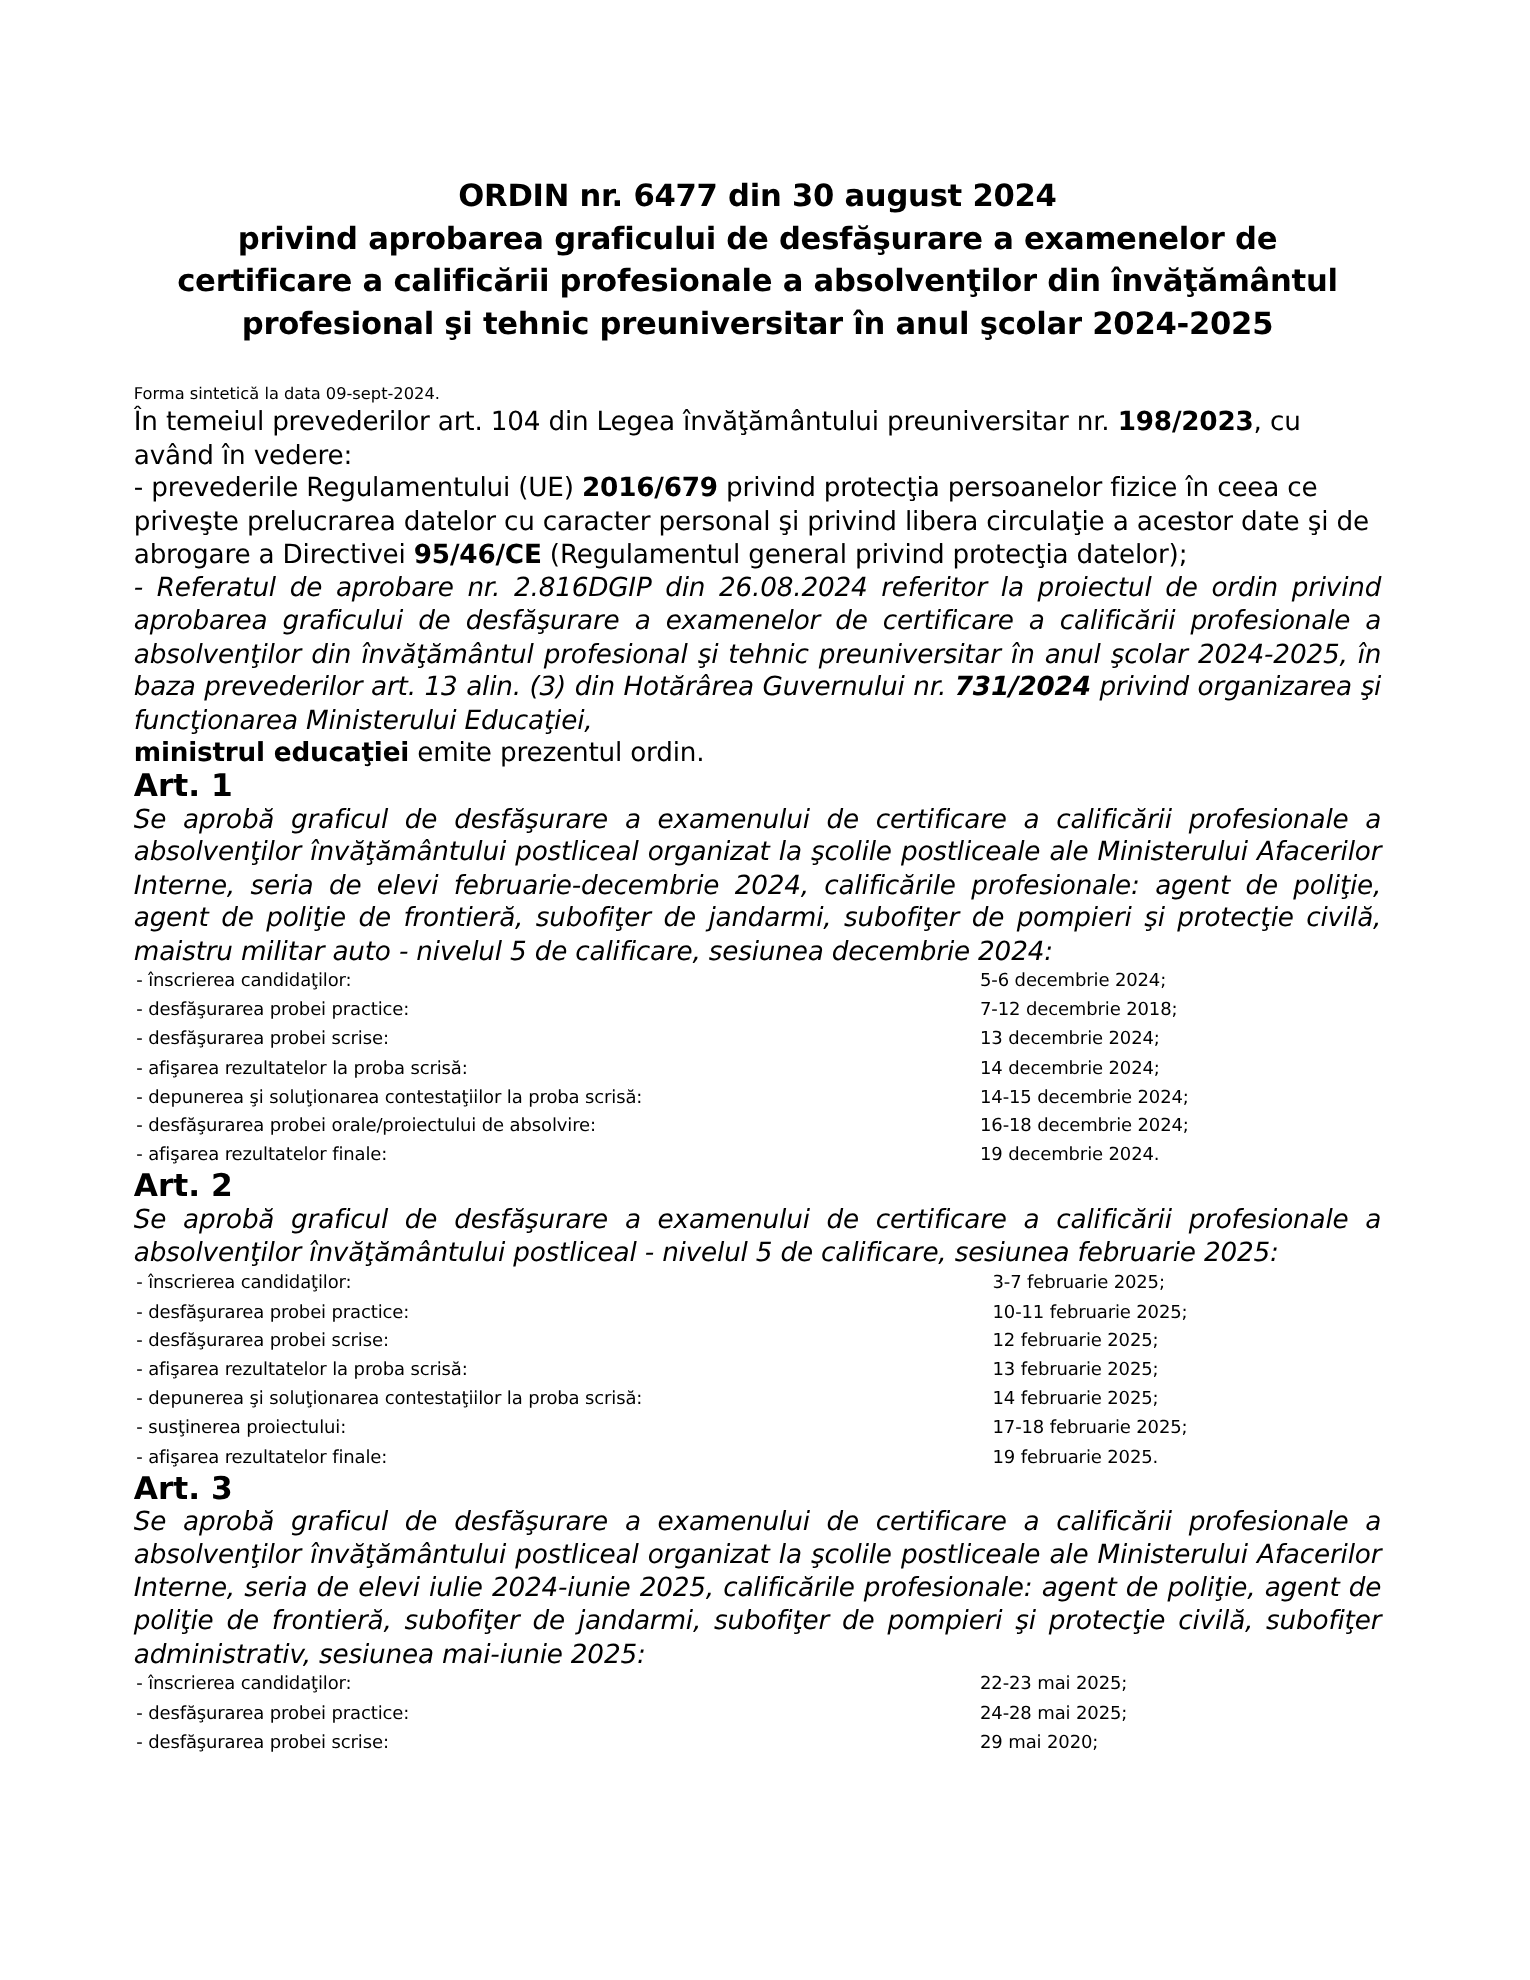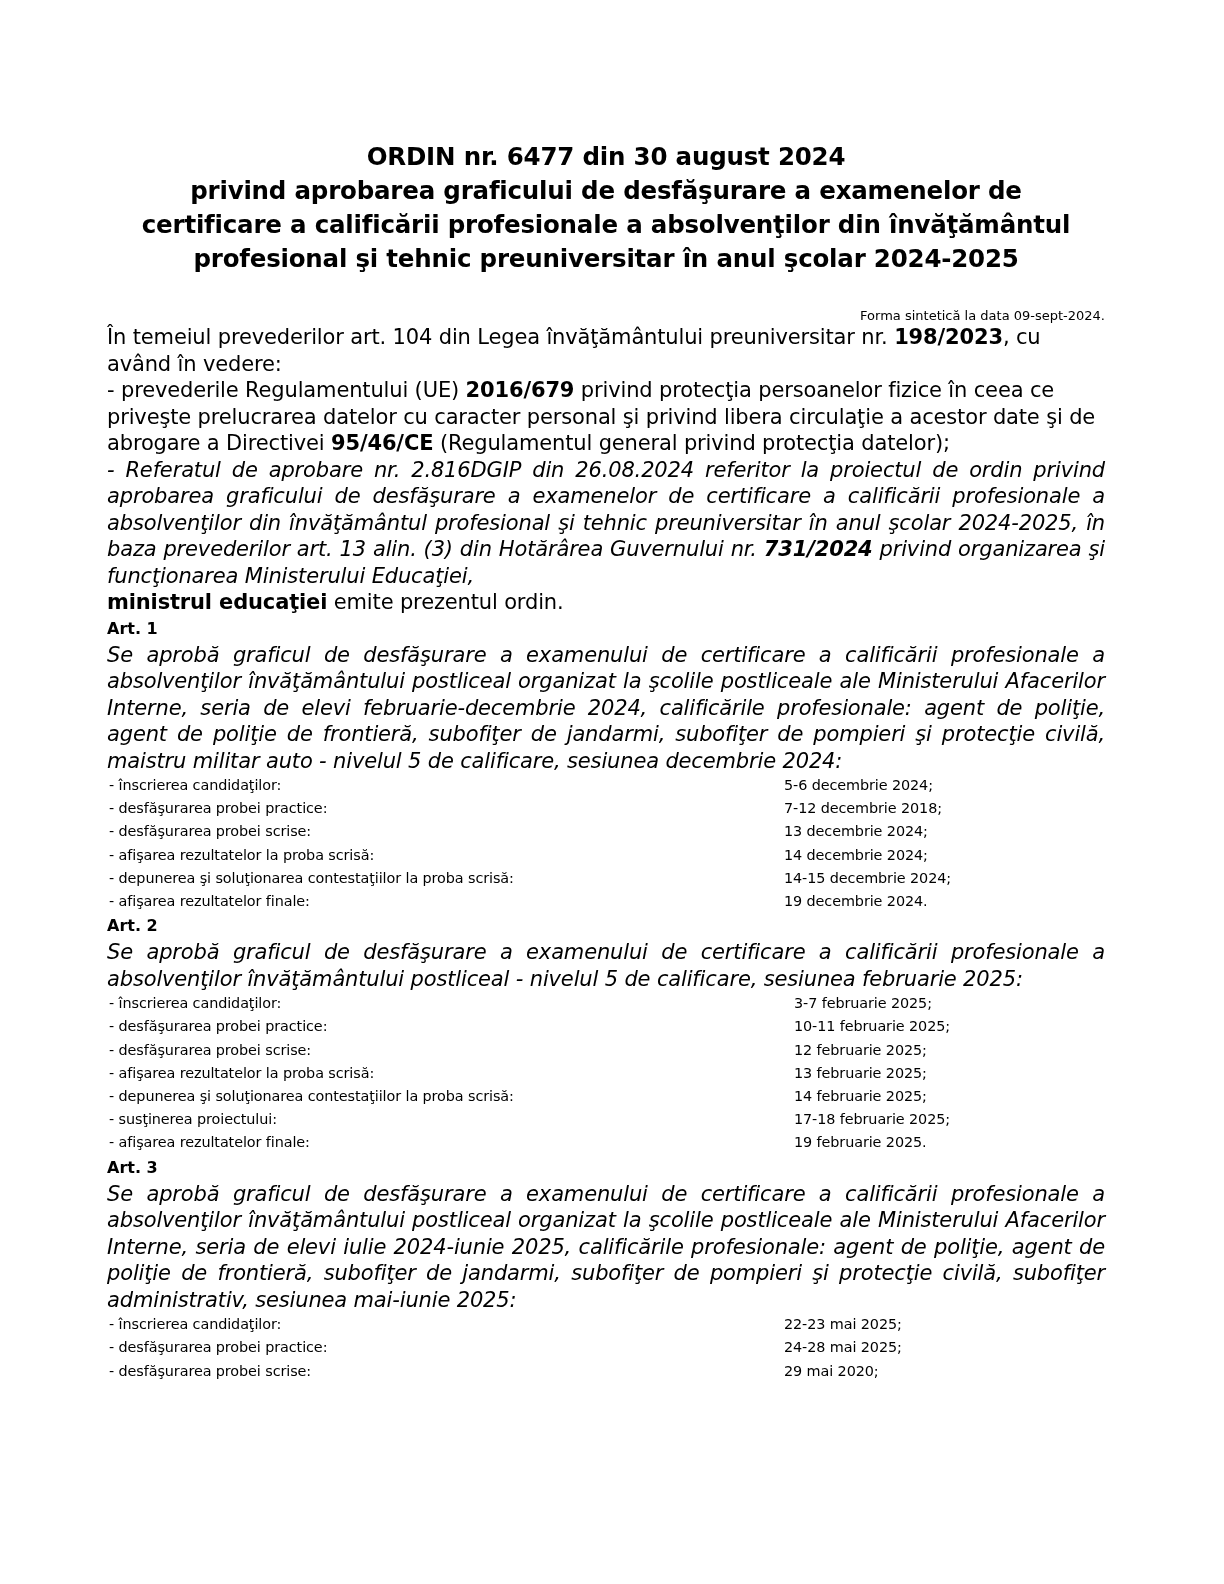--- a/index.html
+++ b/index.html
@@ -28,37 +28,36 @@
       line-height: 34px;
       margin: 0 0 32px -10px;
       width: 1018px;
       letter-spacing: -0.2px;
     }
     .title div { white-space: nowrap; }
     .forma {
       font-size: 13px;
       line-height: 16px;
       margin: 0;
-      text-align: right;
     }
     .p {
       font-size: 21px;
       line-height: 26.5px;
       margin: 0;
       letter-spacing: -0.15px;
     }
     .justify {
       text-align: justify;
       text-align-last: left;
       font-style: italic;
     }
     .nowrap { white-space: nowrap; }
     .art-heading {
       font-weight: bold;
-      font-size: 16px;
+      font-size: 25px;
       line-height: 26px;
       margin: 0;
     }
     b { font-weight: bold; }
     .schedule {
       margin: 0 0 0 0;
       padding: 0;
     }
     .row {
       display: flex;
@@ -117,20 +116,24 @@
         </div>
       <div class="row">
           <span class="label">- afişarea rezultatelor la proba scrisă:</span>
           <span class="date">14 decembrie 2024;</span>
         </div>
       <div class="row">
           <span class="label">- depunerea şi soluţionarea contestaţiilor la proba scrisă:</span>
           <span class="date">14-15 decembrie 2024;</span>
         </div>
       <div class="row">
+          <span class="label">- desfăşurarea probei orale/proiectului de absolvire:</span>
+          <span class="date">16-18 decembrie 2024;</span>
+        </div>
+      <div class="row">
           <span class="label">- afişarea rezultatelor finale:</span>
           <span class="date">19 decembrie 2024.</span>
         </div>
     </div>
   </div>
 
   <div>
     <p class="art-heading">Art. 2</p>
     <p class="p justify">Se aprobă graficul de desfăşurare a examenului de certificare a calificării profesionale a absolvenţilor învăţământului postliceal - nivelul 5 de calificare, sesiunea februarie 2025:</p>
     <div class="schedule sched-2">

